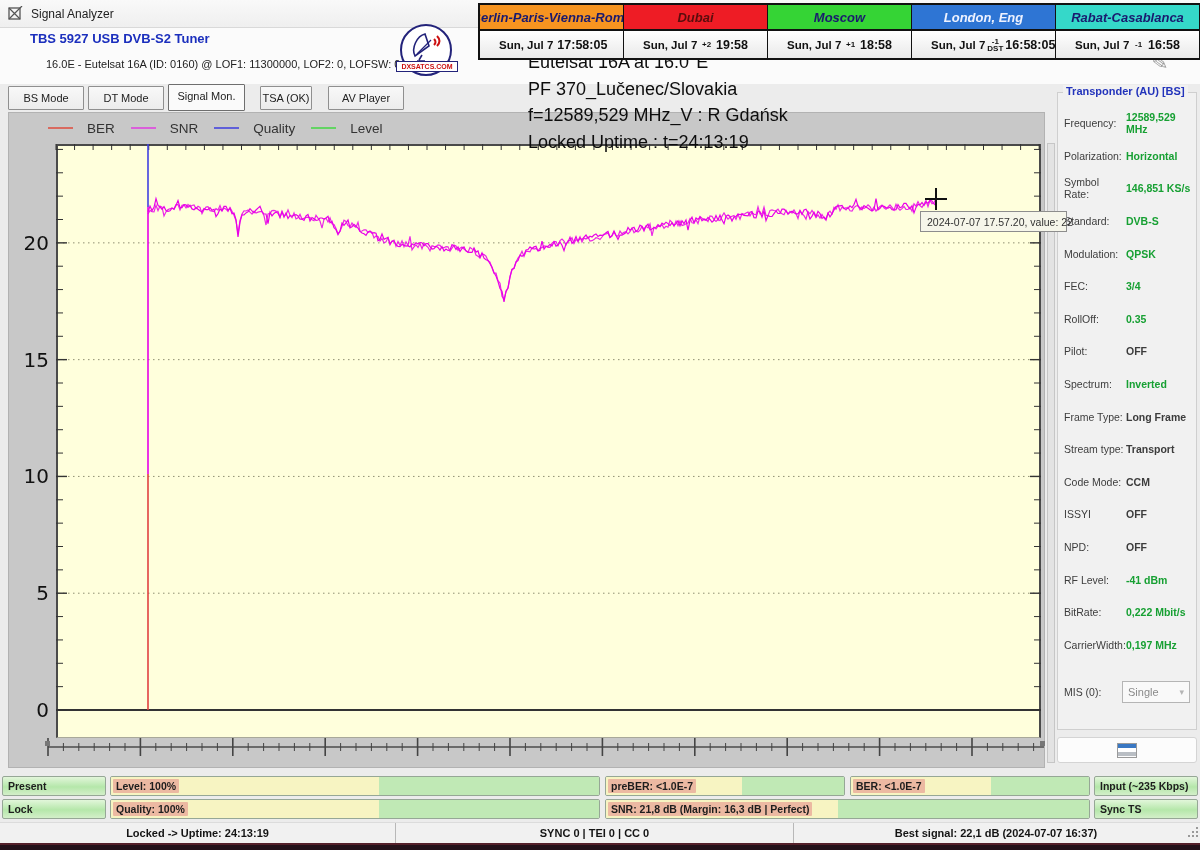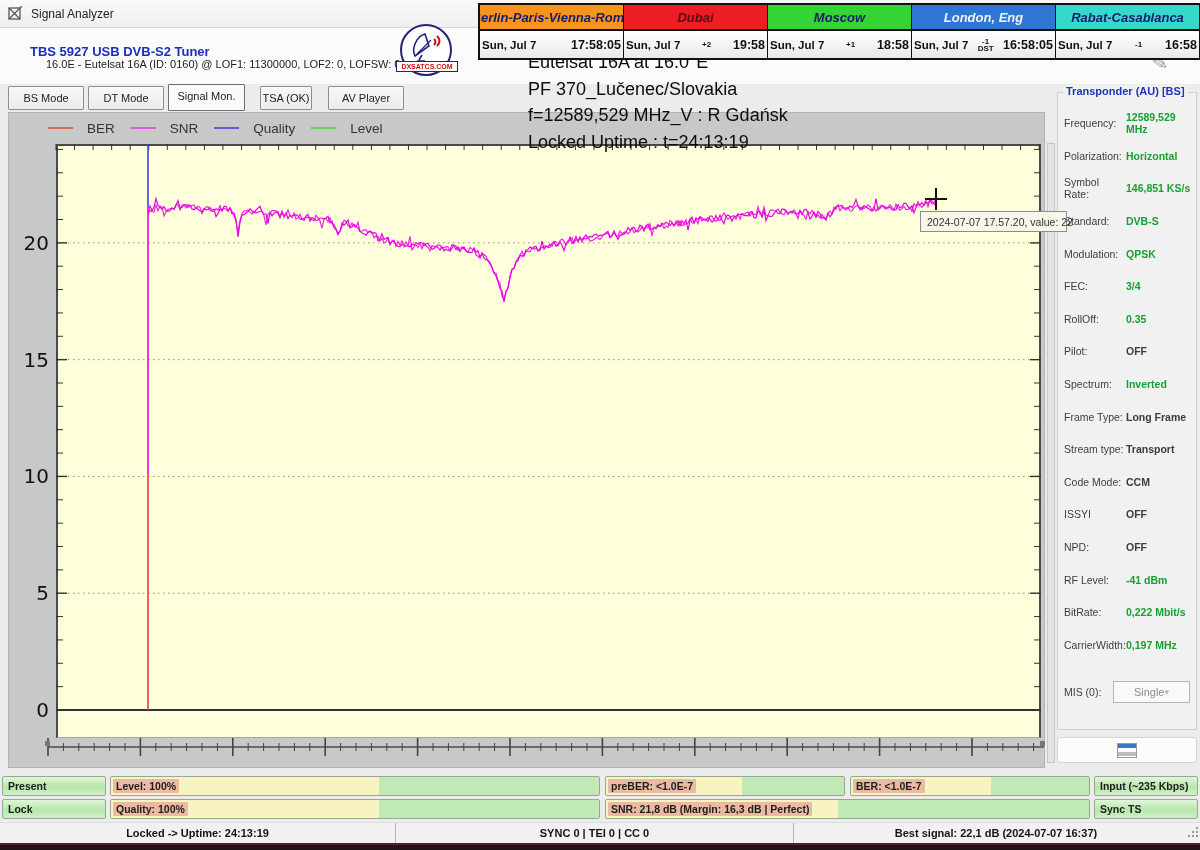--- a/index.html
+++ b/index.html
@@ -5,36 +5,36 @@
   html,body{margin:0;padding:0;}
   body{width:1200px;height:850px;position:relative;background:#ececec;
        font-family:"Liberation Sans",sans-serif;overflow:hidden;}
   .abs{position:absolute;}
   
   #titlebar{left:0;top:0;width:1200px;height:28px;background:linear-gradient(#f9f9f9,#efefef);
             border-bottom:1px solid #d9d9d9;display:flex;align-items:center;padding-left:8px;box-sizing:border-box;}
   #titlebar .t{font-size:12px;color:#222;margin-left:8px;}
   
   #header{left:0;top:28px;width:1200px;height:56px;background:#fbfbfb;}
-  #tuner-title{left:30px;top:44px;font-size:13px;font-weight:bold;color:#1b2fbd;}
+  #tuner-title{left:30px;top:31px;font-size:13px;font-weight:bold;color:#1b2fbd;}
   #tuner-sub{left:46px;top:58px;font-size:11px;color:#222;}
   
   #logo{left:400px;top:24px;width:52px;height:52px;border:2px solid #23237a;border-radius:50%;
         background:#fff;box-sizing:border-box;}
   #logo .dish{position:absolute;left:7px;top:4px;}
   #logo .txt{position:absolute;left:-6px;bottom:2px;width:60px;text-align:center;font-size:7px;
              font-weight:bold;color:#cc1111;background:#fff;border:1px solid #23237a;line-height:9px;}
   
   #clock{left:478px;top:3px;width:719px;height:53px;display:flex;border:2px solid #111;background:#fff;z-index:30;}
   .clock-cell{flex:1;display:flex;flex-direction:column;border-left:1px solid #111;min-width:0;}
   .clock-cell:first-child{border-left:none;}
   .clock-head{height:24px;display:flex;align-items:center;justify-content:center;font-size:13px;
               font-weight:bold;font-style:italic;border-bottom:2px solid #111;white-space:nowrap;overflow:hidden;}
   .clock-time{flex:1;display:flex;align-items:center;background:linear-gradient(#ffffff,#e9e9e9);
-              font-size:12px;font-weight:bold;color:#111;padding:0 2px;white-space:nowrap;}
+              font-size:12px;font-weight:bold;color:#111;padding:0 19px;white-space:nowrap;}
   .clock-time .day{font-size:11.5px;}
   .clock-time .off{font-size:8px;line-height:7px;text-align:center;margin:0 2px;flex:1;}
   .clock-time .tm{margin-left:auto;font-size:12.5px;}
   #pen-icon{left:1152px;top:52px;font-size:19px;color:#9a9a9a;transform:rotate(-8deg);}
   
   #annot{left:528px;top:49px;font-size:18px;line-height:26.5px;color:#0d0d0d;z-index:25;white-space:nowrap;}
   
   .tab{position:absolute;top:86px;height:24px;background:linear-gradient(#f8f8f8,#ececec);
        border:1px solid #8f8f8f;font-size:11px;color:#222;text-align:center;line-height:22px;
        box-sizing:border-box;border-radius:1px;}
@@ -57,21 +57,21 @@
   #tp-title{position:absolute;left:5px;top:-8px;background:#f1f1f1;padding:0 3px;font-size:11px;
             font-weight:bold;color:#2233bb;white-space:nowrap;}
   #tp-rows{position:absolute;left:6px;top:14px;right:2px;}
   .tp-row{height:32.6px;display:flex;align-items:center;font-size:10.5px;}
   .tp-row .lab{color:#3d3d3d;width:62px;flex:none;}
   .tp-row .val{font-weight:bold;}
   .val.green{color:#17a033;} .val.plain{color:#3c3c3c;}
   #mis-row{position:absolute;left:6px;bottom:26px;right:6px;display:flex;align-items:center;font-size:10.5px;}
   #mis-row .lab{color:#3d3d3d;width:58px;}
   #mis-select{flex:1;height:20px;border:1px solid #b5b5b5;background:#f9f9f9;color:#8a8a8a;
-              font-size:11px;display:flex;align-items:center;padding:0 20px;justify-content:space-between;}
+              font-size:11px;display:flex;align-items:center;padding:0 5px;justify-content:space-between;}
   #ts-button{left:1057px;top:737px;width:140px;height:26px;background:#fcfcfc;border:1px solid #d4d4d4;
              border-radius:3px;display:flex;align-items:center;justify-content:center;box-sizing:border-box;}
   #ts-button .ic{width:18px;height:13px;border:1px solid #9a9a9a;display:flex;flex-direction:column;}
   #ts-button .ic i{flex:1;} .ic .b1{background:#3a78c3;} .ic .b2{background:#fff;} .ic .b3{background:#b9bec4;}
   
   .ind{position:absolute;height:20px;border:1px solid #96a796;border-radius:2px;box-sizing:border-box;
        display:flex;align-items:center;overflow:hidden;font-size:10.5px;font-weight:bold;color:#1d1d1d;}
   .ind.green{background:linear-gradient(180deg,#e2f6da,#b5e7aa 55%,#d3efc9);}
   .ind .fill{position:absolute;inset:0;}
   .ind .lb{position:relative;padding:1px 3px;margin-left:2px;white-space:nowrap;}

